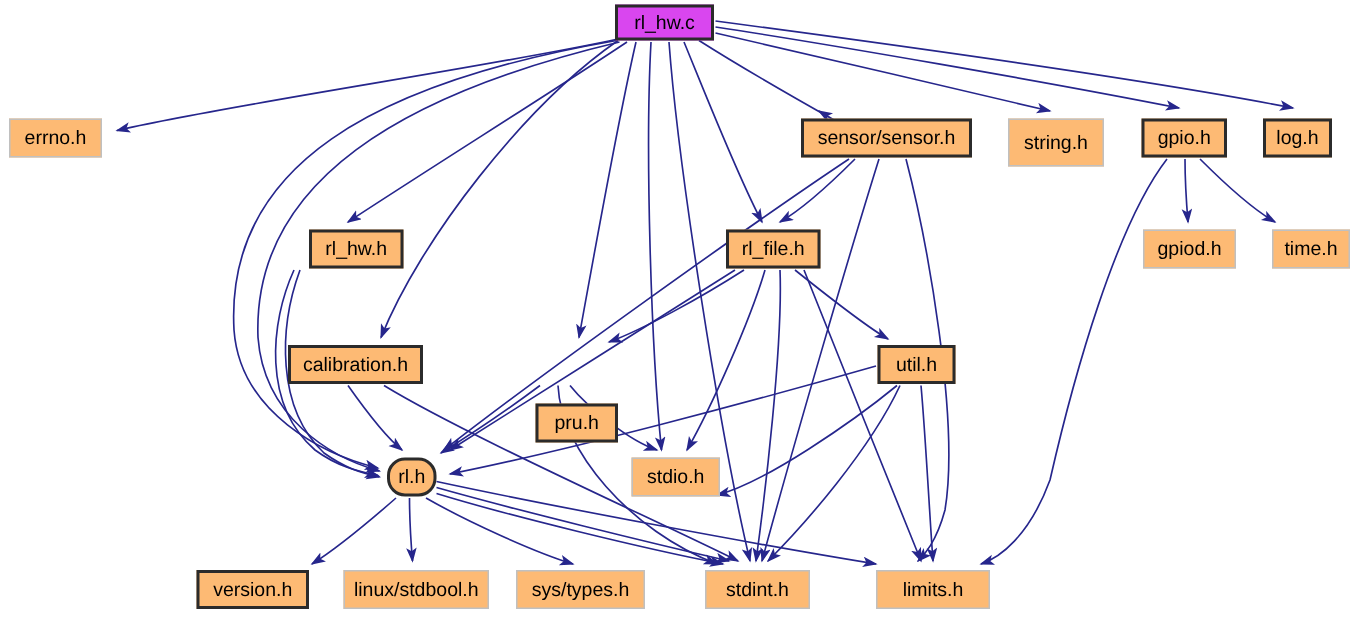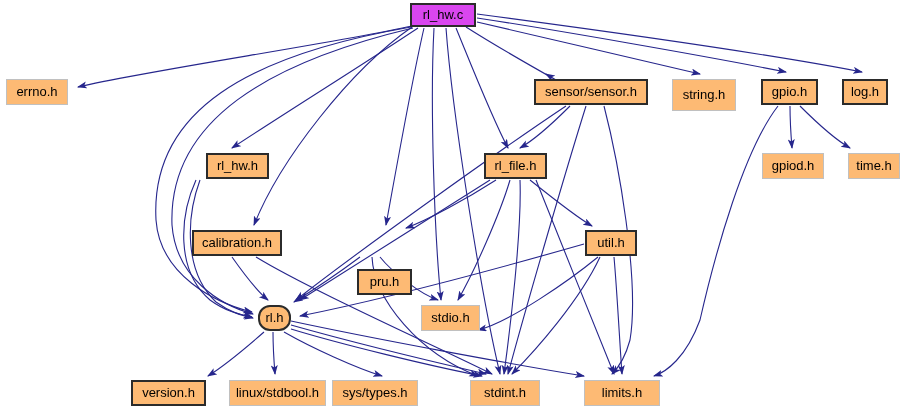--- a/index.html
+++ b/index.html
@@ -150,21 +150,21 @@
       </div>
       <div class="node system" style="left: 421px; top: 305px; width: 59px; height: 26px;">
         <span class="node-label">stdio.h</span>
       </div>
       <div class="node project" style="left: 131px; top: 380px; width: 75px; height: 26px;">
         <span class="node-label">version.h</span>
       </div>
       <div class="node system" style="left: 229px; top: 380px; width: 97px; height: 26px;">
         <span class="node-label">linux/stdbool.h</span>
       </div>
-      <div class="node system" style="left: 332px; top: 380px; width: 86px; height: 26px;">
+      <div class="node system" style="left: 344px; top: 380px; width: 86px; height: 26px;">
         <span class="node-label">sys/types.h</span>
       </div>
       <div class="node system" style="left: 470px; top: 380px; width: 70px; height: 26px;">
         <span class="node-label">stdint.h</span>
       </div>
       <div class="node system" style="left: 584px; top: 380px; width: 76px; height: 26px;">
         <span class="node-label">limits.h</span>
       </div>
     </div>
 </div>

